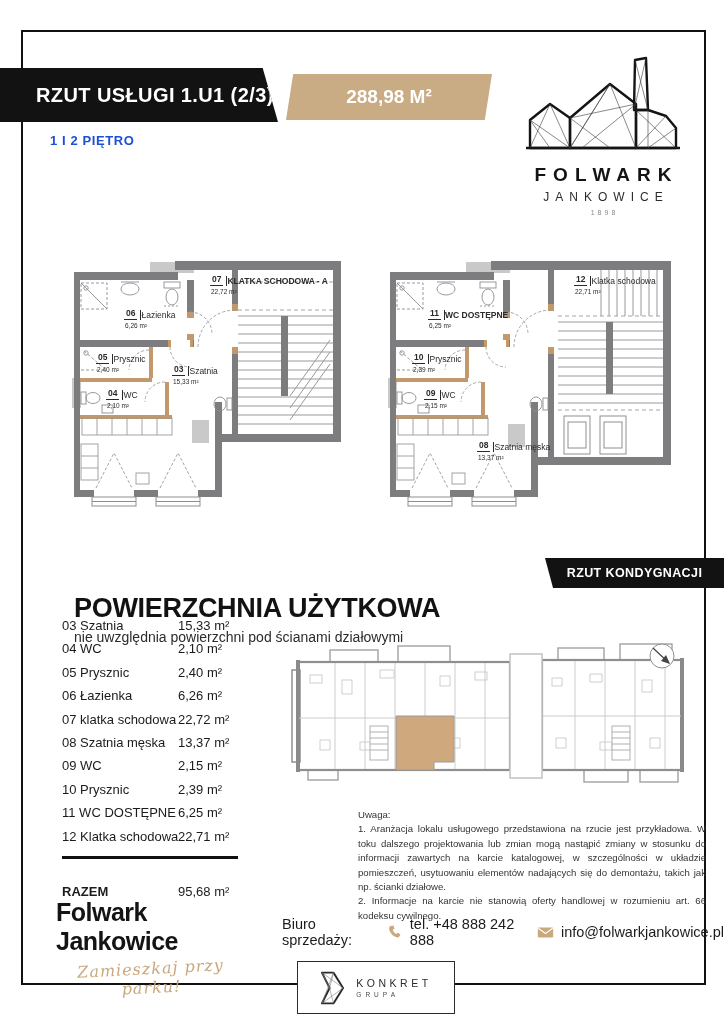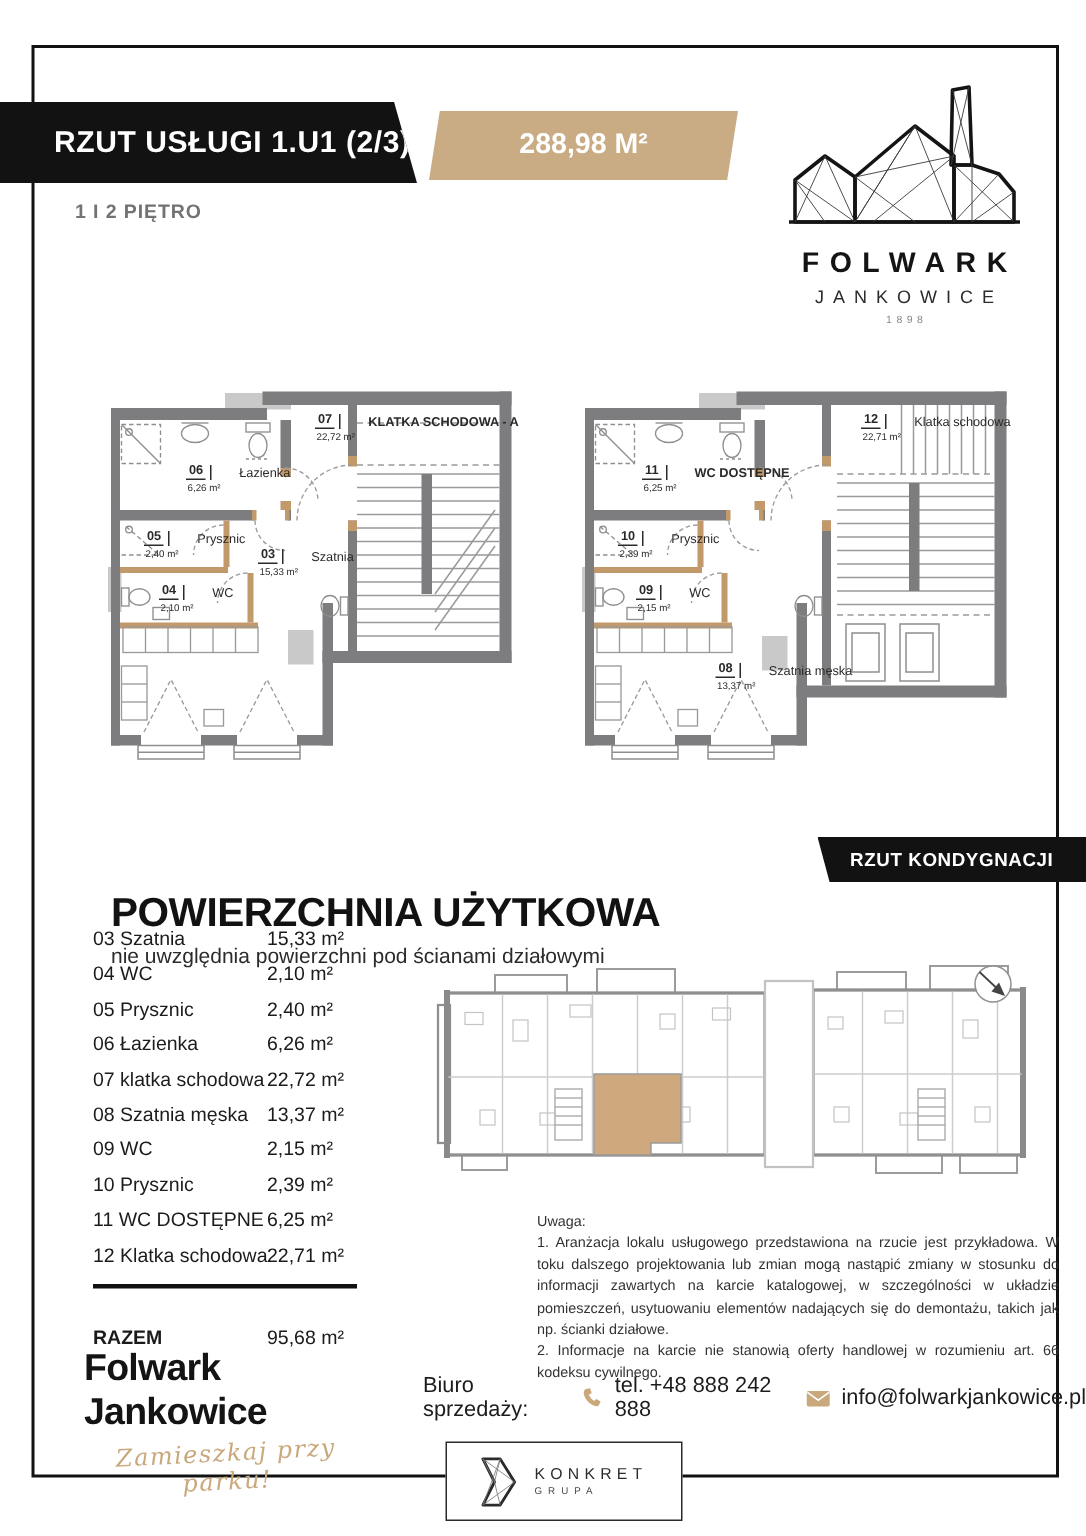--- a/index.html
+++ b/index.html
@@ -22,34 +22,34 @@
     line-height:54px; padding-left:36px; z-index:3;
   }
   .banner-tan {
     position:absolute; left:286px; top:74px; width:206px; height:46px;
     background:#c9ab84; color:#fff;
     clip-path:polygon(3.5% 0, 100% 0, 96.5% 100%, 0 100%);
     font-size:19px; font-weight:700; text-align:center; line-height:46px; z-index:3;
   }
   .floor-label {
     position:absolute; left:50px; top:133px;
-    font-size:13px; font-weight:700; letter-spacing:.6px; color:#737373;
+    font-size:13px; font-weight:700; letter-spacing:.6px; color:#1d4ed8;
   }
   
   .logo { position:absolute; left:505px; top:48px; width:196px; text-align:center; }
   .logo .l-title { font-size:19px; font-weight:700; letter-spacing:7px; color:#141414; margin-top:6px; padding-left:7px;}
   .logo .l-sub   { font-size:12px; font-weight:300; letter-spacing:6px; color:#2b2b2b; margin-top:4px; padding-left:6px;}
   .logo .l-year  { font-size:7px; letter-spacing:3px; color:#8a8a8a; margin-top:5px; padding-left:3px;}
   
   .plan { position:absolute; }
   .plan svg { display:block; }
   .rlabel { position:absolute; color:#2a2a2a; white-space:nowrap; }
   .rlabel .l1 { font-size:8.5px; line-height:10px; display:flex; align-items:flex-end; }
   .rlabel .no { font-weight:700; border-bottom:1px solid #2a2a2a; padding:0 2px 1px 2px; }
-  .rlabel .nm { border-left:1px solid #2a2a2a; margin-left:3px; padding-left:18px; }
+  .rlabel .nm { border-left:1px solid #2a2a2a; margin-left:3px; padding-left:0; }
   .rlabel .ar { font-size:6.5px; margin-top:2px; margin-left:1px; }
   .rlabel.caps .nm { font-weight:700; }
   
   .pu-head { position:absolute; left:74px; top:558px;margin-top:35px; }
   .pu-head h1 { font-size:27px; font-weight:800; letter-spacing:-.3px; color:#121212; }
   .pu-head p  { font-size:14px; color:#2b2b2b; margin-top:5px; }
   .pu-table { position:absolute; left:62px; top:618px; width:220px; font-size:13px; }
   .pu-row { position:relative; height:23.4px; }
   .pu-row .v { position:absolute; left:116px; top:0; }
   .pu-total-line { width:176px; border-top:3px solid #101010; margin-top:4px; }

